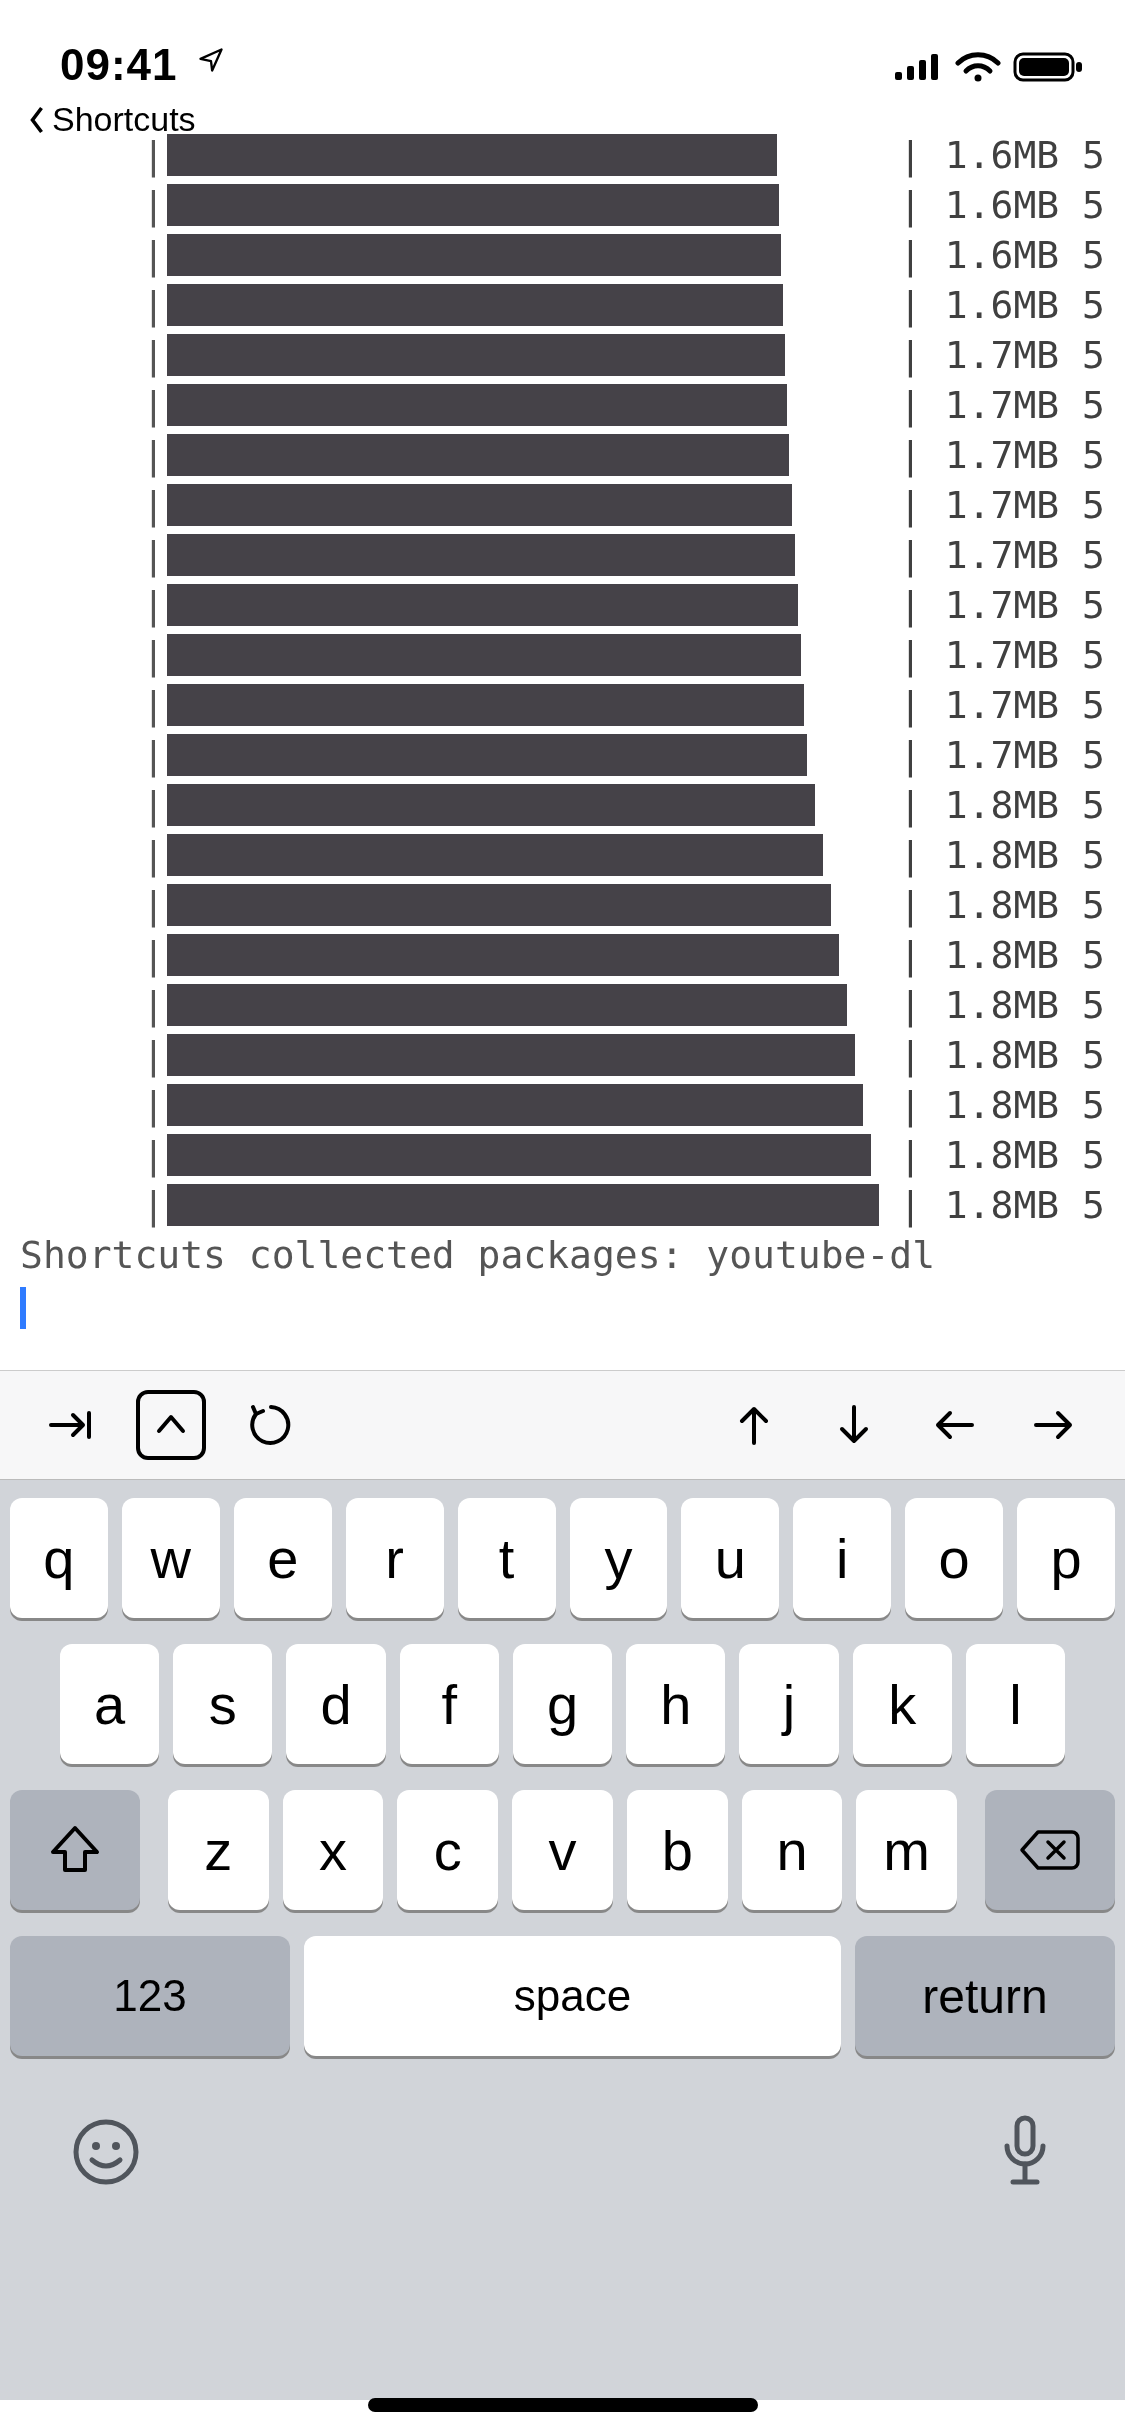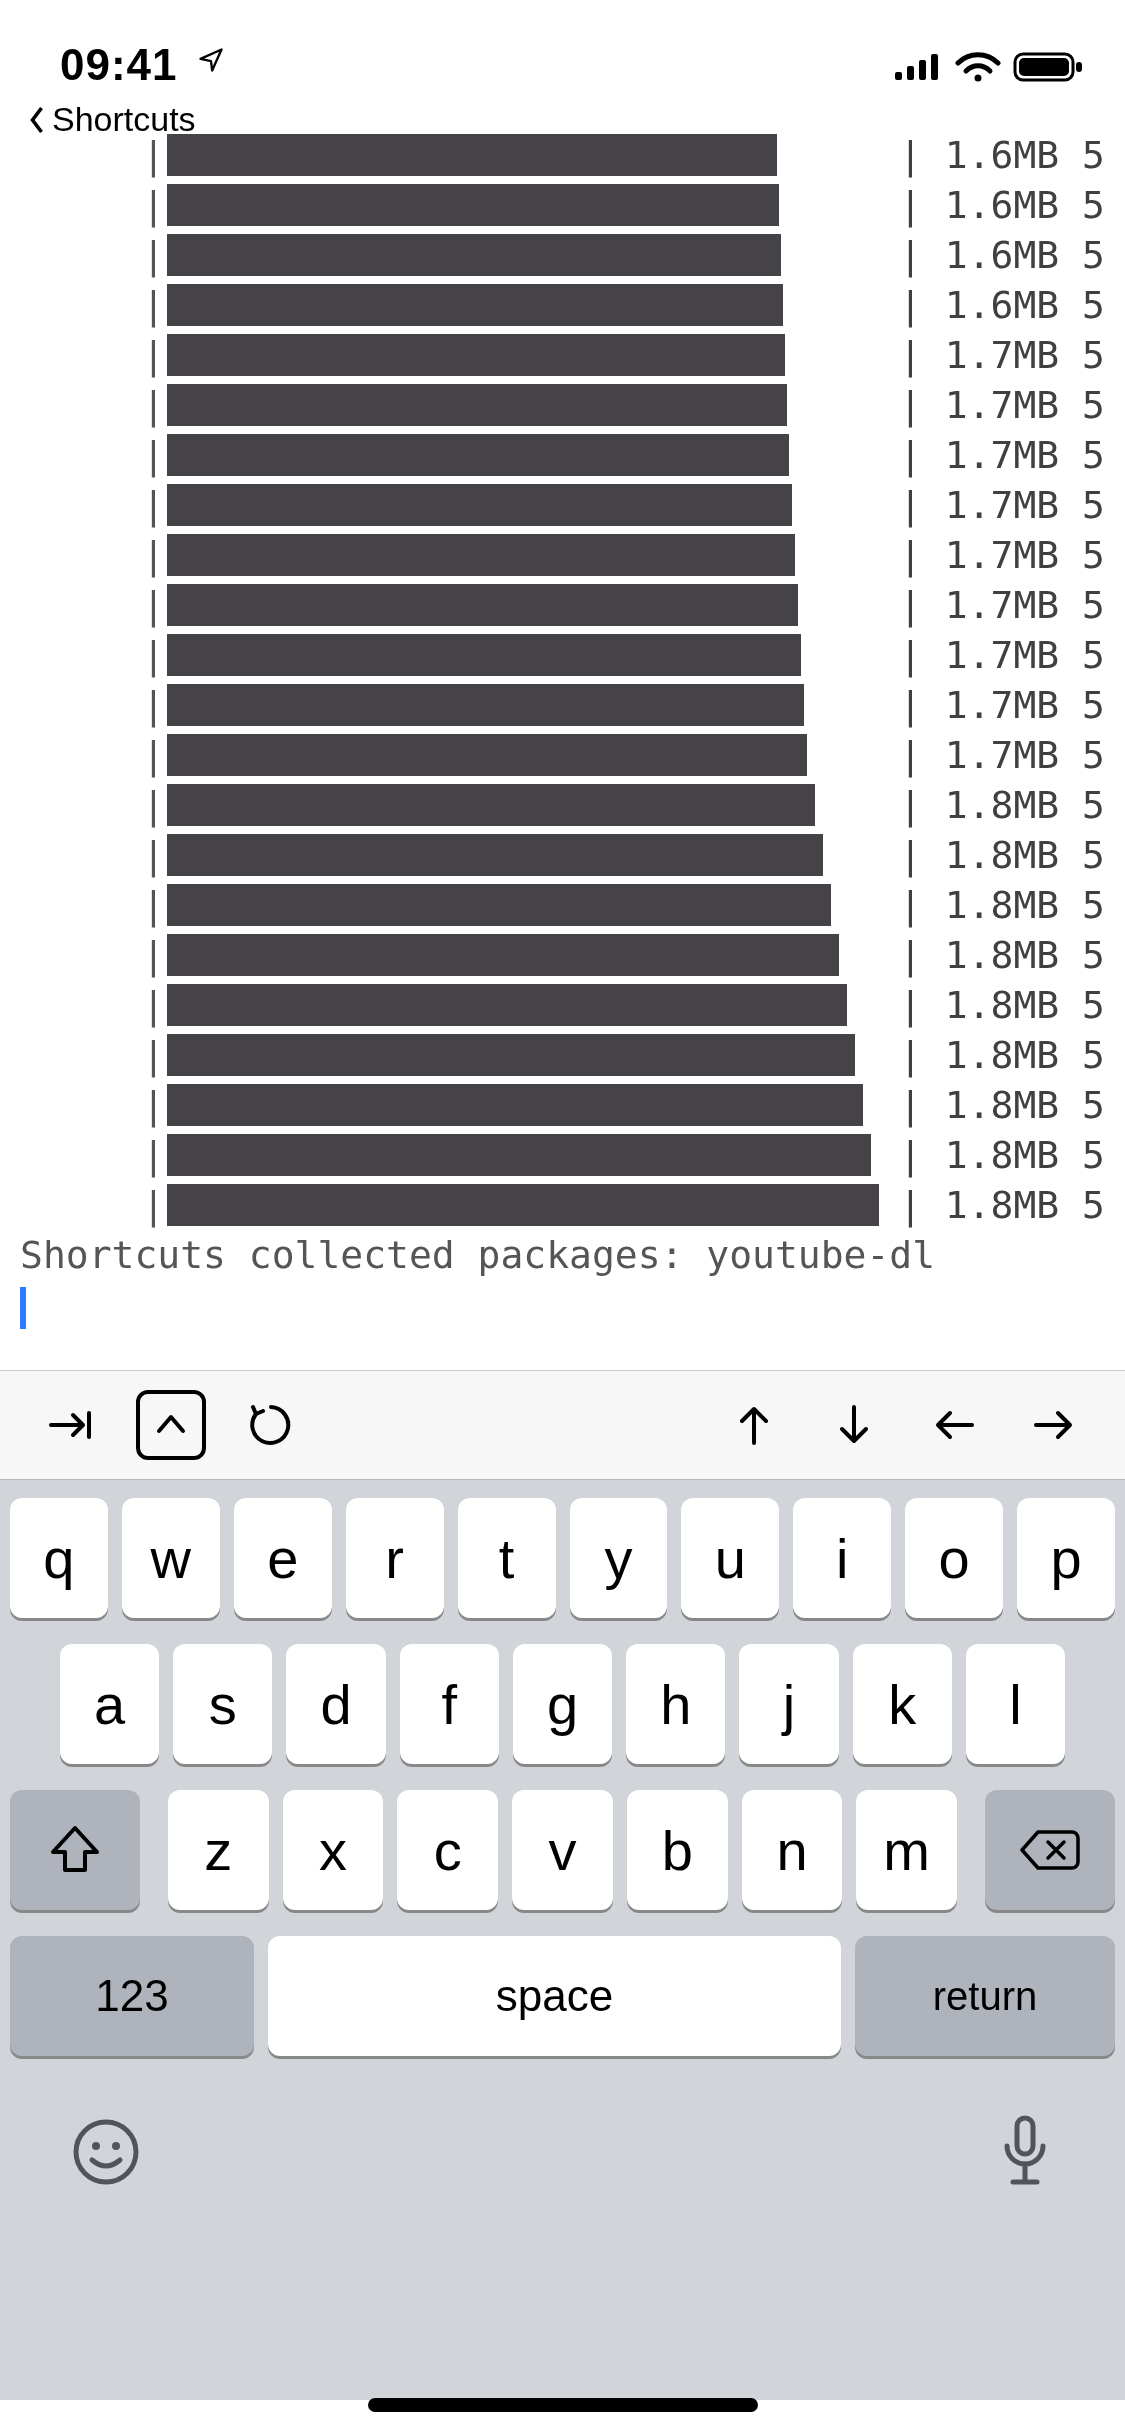--- a/index.html
+++ b/index.html
@@ -21,23 +21,23 @@
   .acc-btn { width:70px; height:70px; display:flex; align-items:center; justify-content:center; border-radius:12px; }
   .acc-btn.box { border:4px solid #000; }
   .acc-spacer { flex:1; }
   .keyboard { background:#d1d4d9; padding: 18px 10px 0 10px; height: 920px; }
   .kb-row { display:flex; gap:14px; margin-bottom:26px; justify-content:center; }
   .key { background:#ffffff; border-radius:12px; box-shadow: 0 3px 0 #888; height:120px; display:flex; align-items:center; justify-content:center; font-size:56px; color:#000; }
   .key.letter { flex:1; min-width:0; }
   .key.fn { background:#aeb3bc; }
   .key.shift { width:130px; }
   .key.back { width:130px; }
-  .key.num { width:244px; font-size:44px; }
+  .key.num { width:280px; font-size:44px; }
   .key.space { flex:1; font-size:44px; }
-  .key.return { width:260px; font-size:40px; }
+  .key.return { width:260px; font-size:48px; }
   .kb-bottom { display:flex; align-items:center; justify-content:space-between; padding: 30px 60px 0 60px; }
   .home-indicator { position:absolute; bottom:24px; left:50%; transform:translateX(-50%); width:390px; height:14px; background:#000; border-radius:20px; }
   svg { display:block; }
 </style>
 </head>
 <body>
 
 <div class="status-bar">
   <div class="status-time">
     <span>09:41</span>

